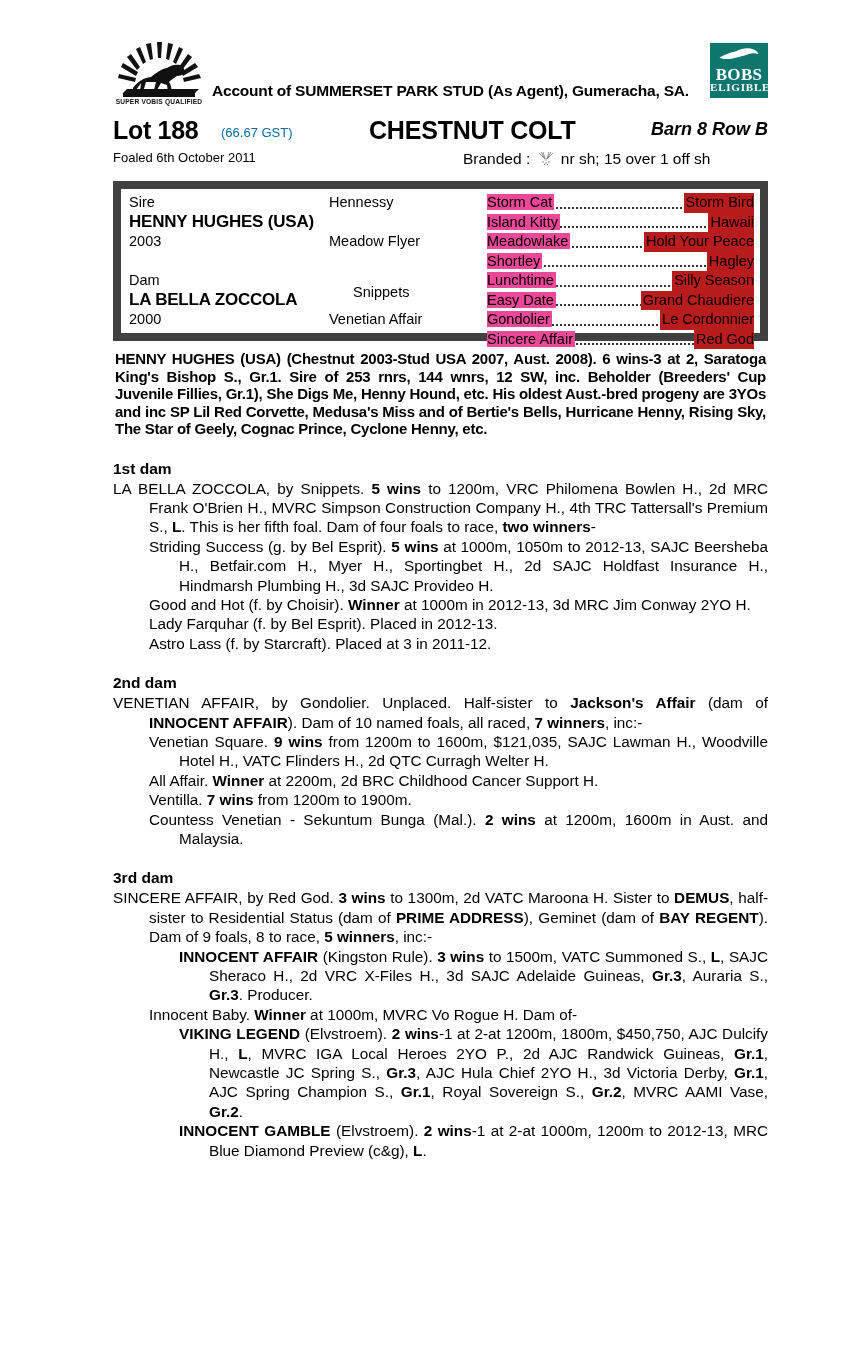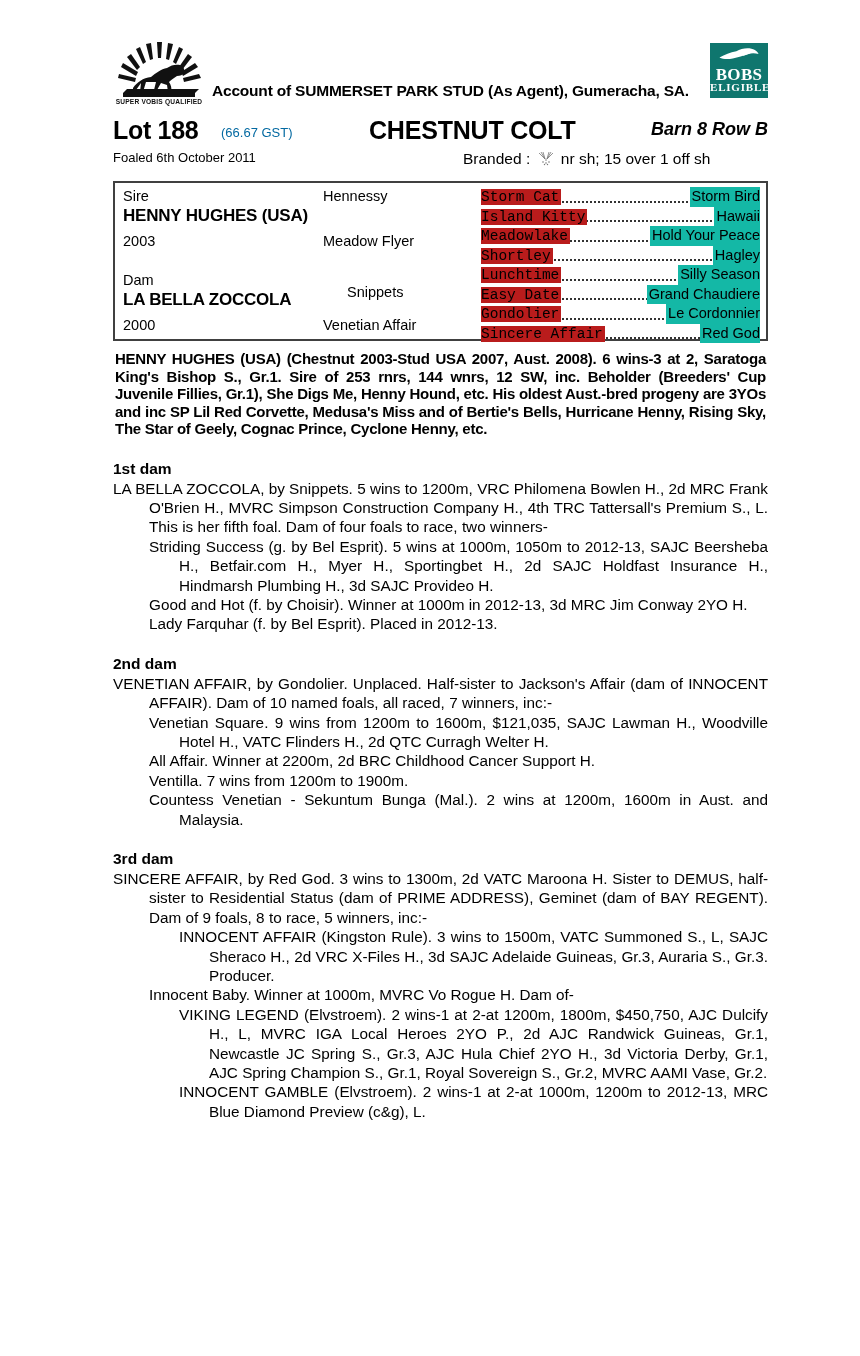--- a/index.html
+++ b/index.html
@@ -140,21 +140,21 @@
   .brand-mark {
     display: inline-block;
     vertical-align: -3px;
     width: 18px;
     height: 16px;
     margin: 0 2px;
   }
 
   
   .ped-box {
-    border: 2px solid #404040;
+    border: 8px solid #404040;
     margin-top: 3px;
     height: 160px;
     position: relative;
     box-sizing: border-box;
   }
   .ped-box .col-left {
     position: absolute;
     left: 8px;
     top: 4px;
     width: 350px;
@@ -174,45 +174,44 @@
     font-size: 17px;
     font-weight: bold;
     line-height: 20px;
     height: 20px;
     letter-spacing: -0.2px;
   }
   .ped-year {
     font-size: 14.5px;
     line-height: 19px;
     height: 19px;
-    margin-top: 6px;
   }
   .ped-left-mid {
     position: absolute;
     left: 200px;
     font-size: 14.5px;
   }
   .leader-row {
     position: relative;
     height: 19.5px;
     line-height: 19.5px;
     font-size: 14.5px;
     overflow: hidden;
     white-space: nowrap;
   }
-  .leader-row .lead-name { background: #b91c1c; padding-right: 2px; position: relative; z-index: 2; font-family: Liberation Mono, monospace;}
+  .leader-row .lead-name { background: #ec4899; padding-right: 2px; position: relative; z-index: 2;}
   .leader-row .lead-dots {
     position: absolute;
     left: 0; right: 0; bottom: 4px;
     border-bottom: 2px dotted #333;
     z-index: 1;
   }
   .leader-row .lead-val {
     float: right;
-    background: #14b8a6;
+    background: #b91c1c;
     padding-left: 2px;
     position: relative;
     z-index: 2;
   }
   .gap-row { height: 19.5px; }
 
   
   .sire-blurb {
     margin-top: 9px;
     font-size: 15px;
@@ -235,21 +234,21 @@
     margin: 0;
     font-size: 15.3px;
     line-height: 19.4px;
     text-align: justify;
     text-indent: 0;
     padding-left: 36px;
   }
   p.entry.lvl0 { padding-left: 36px; text-indent: -36px; }
   p.entry.lvl1 { padding-left: 66px; text-indent: -30px; }
   p.entry.lvl2 { padding-left: 96px; text-indent: -30px; }
-  p.entry b { font-weight: normal; }
+  p.entry b { font-weight: bold; }
   .last-line-left > :last-child { text-align: left; }
 </style>
 </head>
 <body>
 
 <div class="page">
 <div class="inner">
 
   <div class="header-row">
 
@@ -405,20 +404,21 @@
   </div>
 
   <div class="sire-blurb">HENNY HUGHES (USA) (Chestnut 2003-Stud USA 2007, Aust. 2008). 6 wins-3 at 2, Saratoga King's Bishop S., Gr.1. Sire of 253 rnrs, 144 wnrs, 12 SW, inc. Beholder (Breeders' Cup Juvenile Fillies, Gr.1), She Digs Me, Henny Hound, etc. His oldest Aust.-bred progeny are 3YOs and inc SP Lil Red Corvette, Medusa's Miss and of Bertie's Bells, Hurricane Henny, Rising Sky, The Star of Geely, Cognac Prince, Cyclone Henny, etc.</div>
 
   <div id="dam-sections">
         <div class="dam-head first">1st dam</div>
         <p class="entry lvl0">LA BELLA ZOCCOLA, by Snippets. <b>5 wins</b> to 1200m, VRC Philomena Bowlen H., 2d MRC Frank O'Brien H., MVRC Simpson Construction Company H., 4th TRC Tattersall's Premium S., <b>L</b>. This is her fifth foal. Dam of four foals to race, <b>two winners</b>-</p>
         <p class="entry lvl1">Striding Success (g. by Bel Esprit). <b>5 wins</b> at 1000m, 1050m to 2012-13, SAJC Beersheba H., Betfair.com H., Myer H., Sportingbet H., 2d SAJC Holdfast Insurance H., Hindmarsh Plumbing H., 3d SAJC Provideo H.</p>
         <p class="entry lvl1">Good and Hot (f. by Choisir). <b>Winner</b> at 1000m in 2012-13, 3d MRC Jim Conway 2YO H.</p>
         <p class="entry lvl1">Lady Farquhar (f. by Bel Esprit). Placed in 2012-13.</p>
+        <p class="entry lvl1">Astro Lass (f. by Starcraft). Placed at 3 in 2011-12.</p>
         <div class="dam-head">2nd dam</div>
         <p class="entry lvl0">VENETIAN AFFAIR, by Gondolier. Unplaced. Half-sister to <b>Jackson's Affair</b> (dam of <b>INNOCENT AFFAIR</b>). Dam of 10 named foals, all raced, <b>7 winners</b>, inc:-</p>
         <p class="entry lvl1">Venetian Square. <b>9 wins</b> from 1200m to 1600m, $121,035, SAJC Lawman H., Woodville Hotel H., VATC Flinders H., 2d QTC Curragh Welter H.</p>
         <p class="entry lvl1">All Affair. <b>Winner</b> at 2200m, 2d BRC Childhood Cancer Support H.</p>
         <p class="entry lvl1">Ventilla. <b>7 wins</b> from 1200m to 1900m.</p>
         <p class="entry lvl1">Countess Venetian - Sekuntum Bunga (Mal.). <b>2 wins</b> at 1200m, 1600m in Aust. and Malaysia.</p>
         <div class="dam-head">3rd dam</div>
         <p class="entry lvl0">SINCERE AFFAIR, by Red God. <b>3 wins</b> to 1300m, 2d VATC Maroona H. Sister to <b>DEMUS</b>, half-sister to Residential Status (dam of <b>PRIME ADDRESS</b>), Geminet (dam of <b>BAY REGENT</b>). Dam of 9 foals, 8 to race, <b>5 winners</b>, inc:-</p>
         <p class="entry lvl2"><b>INNOCENT AFFAIR</b> (Kingston Rule). <b>3 wins</b> to 1500m, VATC Summoned S., <b>L</b>, SAJC Sheraco H., 2d VRC X-Files H., 3d SAJC Adelaide Guineas, <b>Gr.3</b>, Auraria S., <b>Gr.3</b>. Producer.</p>
         <p class="entry lvl1">Innocent Baby. <b>Winner</b> at 1000m, MVRC Vo Rogue H. Dam of-</p>

